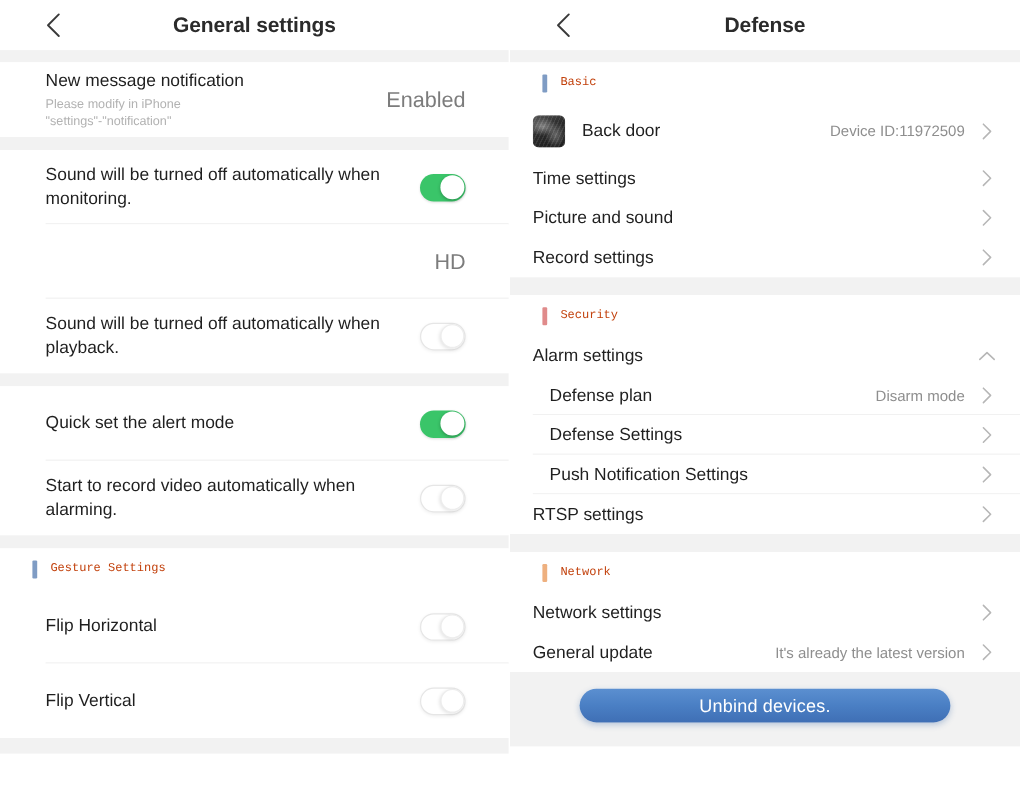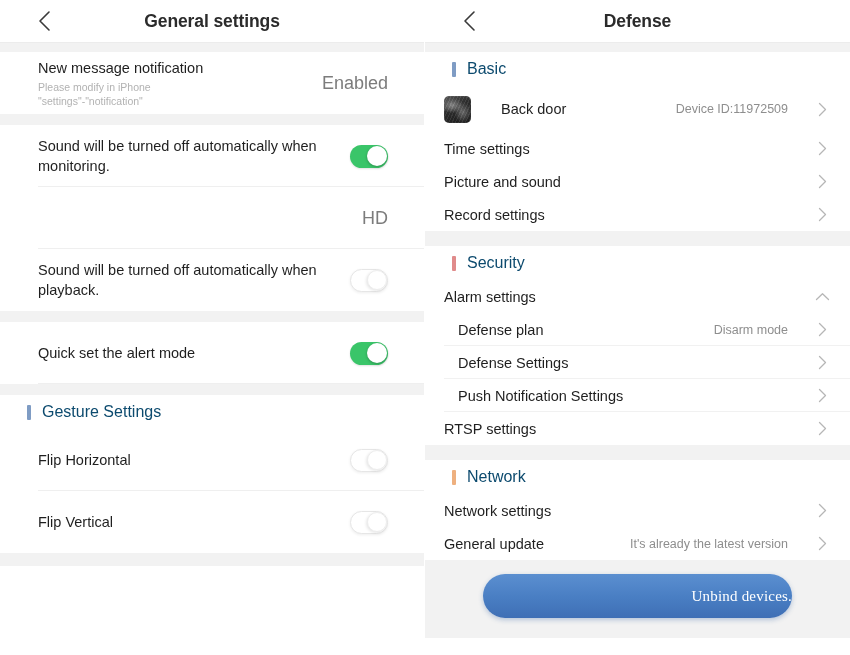--- a/index.html
+++ b/index.html
@@ -158,22 +158,23 @@
     position: relative;
   }
   .section-bar {
     width: 4px;
     height: 15px;
     border-radius: 1px;
     margin-right: 11px;
     flex: 0 0 auto;
   }
   .section-label {
-    font-size: 16px;
-    color: #0c4a6e;
+    font-size: 10px;
+    color: #c2410c;
+    font-family: Liberation Mono, monospace;
   }
 
   
   .chev {
     width: 16px;
     height: 16px;
     flex: 0 0 auto;
     margin-left: 10px;
     display: flex;
     align-items: center;
@@ -183,21 +184,20 @@
 
   
   .row-r {
     display: flex;
     align-items: center;
     padding: 0 20px 0 19px;
     min-height: 33px;
     background: #ffffff;
     position: relative;
     cursor: pointer;
-    gap: 16px;
   }
   .row-r .label {
     font-size: 14.5px;
     color: #1f1f1f;
     white-space: nowrap;
   }
   .row-r .spacer { flex: 1; }
   .row-r .val {
     font-size: 12.5px;
     color: #8e8e8e;
@@ -237,31 +237,30 @@
       repeating-linear-gradient(115deg, rgba(255,255,255,0.14) 0 1px, rgba(0,0,0,0.12) 1px 3px);
     opacity: .55;
   }
 
   .unbind-wrap {
     background: #f2f2f2;
     padding: 14px 58px 20px 58px;
   }
   .unbind-btn {
     width: 100%;
-    height: 44px;
+    height: 28px;
     border: none;
     border-radius: 22px;
     color: #ffffff;
     font-size: 15px;
-    font-family: Liberation Serif, serif;
+    font-family: Liberation Sans, sans-serif;
     cursor: pointer;
     background: linear-gradient(180deg, #5b8fd0 0%, #4a7fc4 50%, #3f6fb5 100%);
     box-shadow: 0 2px 5px rgba(40,90,160,0.30);
     letter-spacing: .2px;
-    text-align: right;
   }
 </style>
 </head>
 <body>
 
 <div class="screens">
 
   <div class="panel panel-left">
 
     <div class="navbar">
@@ -318,20 +317,28 @@
     <div class="card">
       <div class="row divided">
         <div class="row-main">
           <div class="row-title">Quick set the alert mode</div>
         </div>
         <div class="toggle on">
           <div class="knob"></div>
         </div>
       </div>
 
+      <div class="row">
+        <div class="row-main">
+          <div class="row-title">Start to record video automatically when alarming.</div>
+        </div>
+        <div class="toggle off">
+          <div class="knob"></div>
+        </div>
+      </div>
     </div>
 
     <div class="gap gap-10"></div>
 
     <div class="section-head">
       <div class="section-bar" style="background:#7f9cc4"></div>
       <div class="section-label">Gesture Settings</div>
     </div>
 
     <div class="card">

